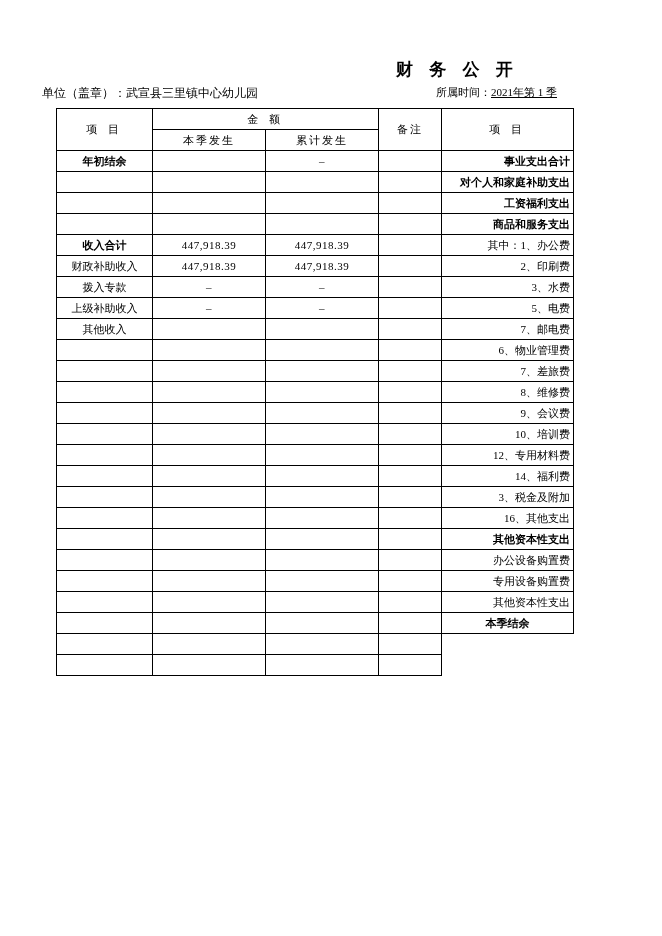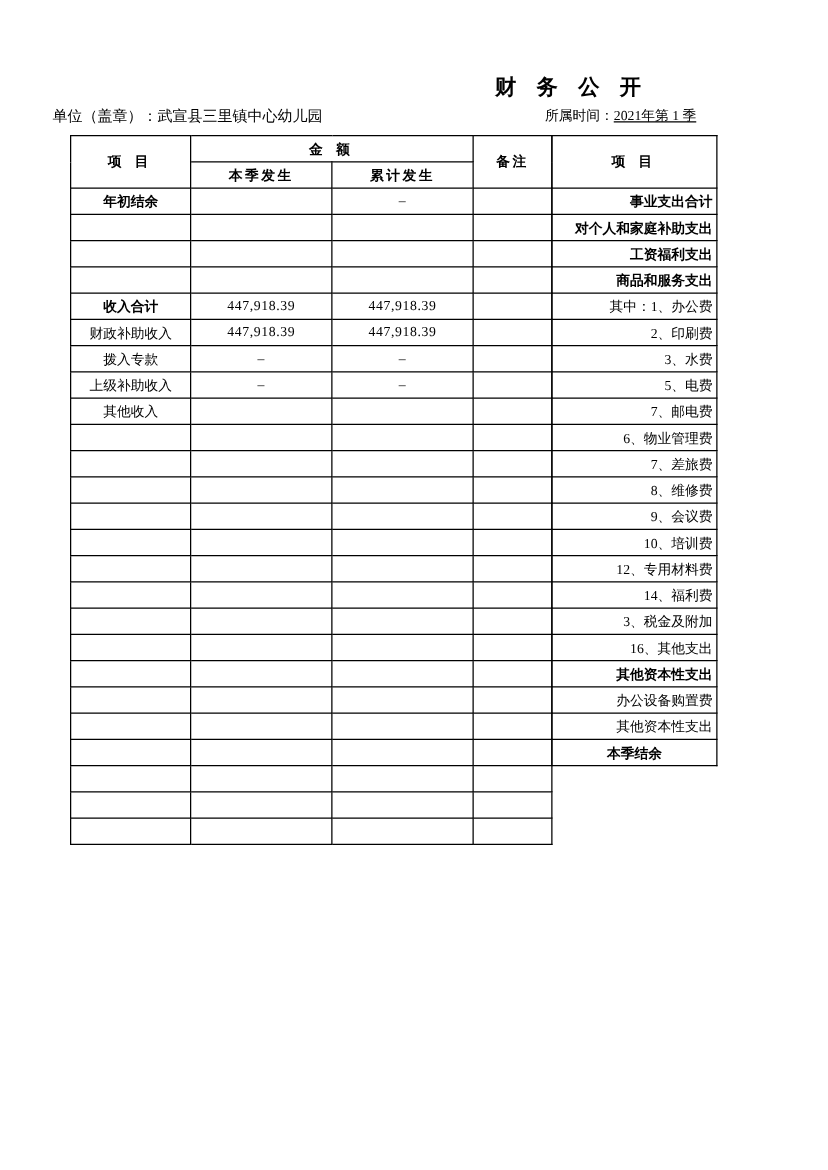--- a/index.html
+++ b/index.html
@@ -93,21 +93,21 @@
   }
   .center {
     text-align: center;
   }
   .hdr-item {
     width: 96px;
   }
   .hdr-amt1 { width: 113px; }
   .hdr-amt2 { width: 113px; }
   .hdr-remark { width: 63px; }
-  .head-cell { font-size: 11px; letter-spacing: 2px; font-weight: bold; }
+  .head-cell { font-size: 11px; letter-spacing: 2px; }
   .spaced { letter-spacing: 4px; }
 </style>
 </head>
 <body>
 
 <div class="page">
 
   <div class="doc-title">财 务 公 开</div>
 
   <div class="unit-line">
@@ -347,20 +347,23 @@
         <tr>
           <td class="item-indent">16、其他支出</td>
         </tr>
         <tr>
           <td class="item bold">其他资本性支出</td>
         </tr>
         <tr>
           <td class="item">办公设备购置费</td>
         </tr>
         <tr>
+          <td class="item">专用设备购置费</td>
+        </tr>
+        <tr>
           <td class="item">其他资本性支出</td>
         </tr>
         <tr>
           <td class="center bold">本季结余</td>
         </tr>
       </tbody>
   </table>
 
 </div>
 

